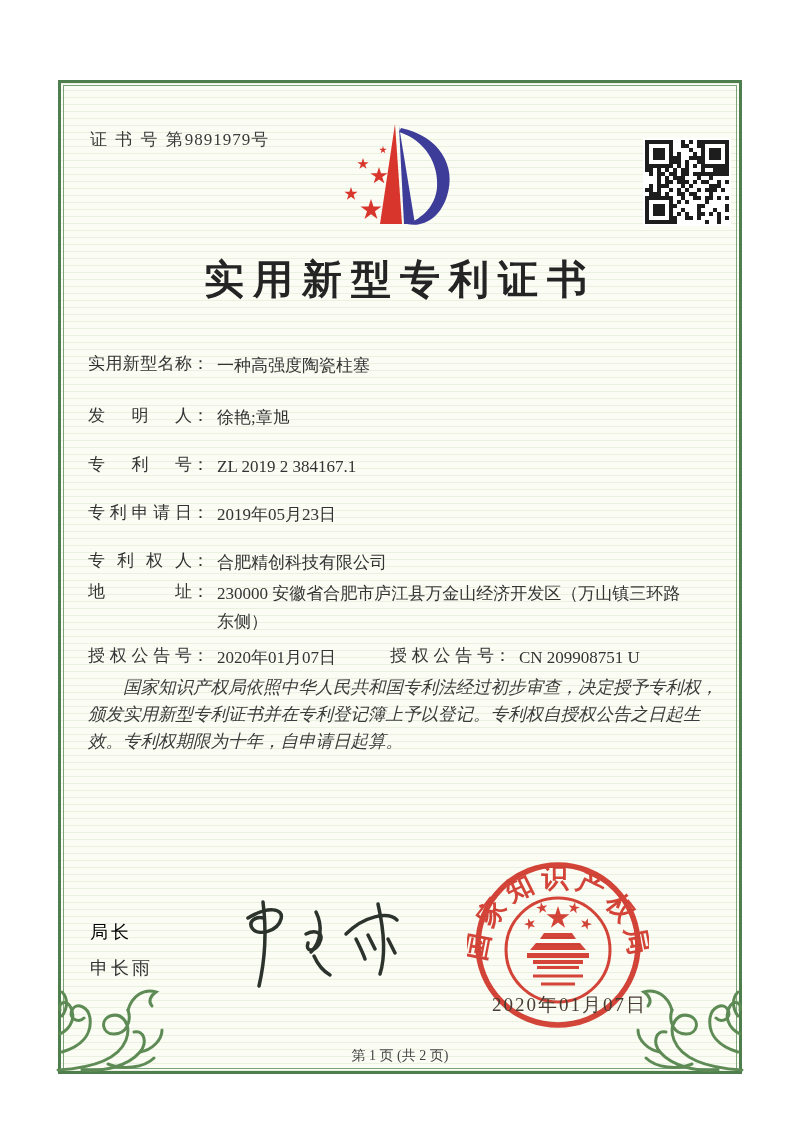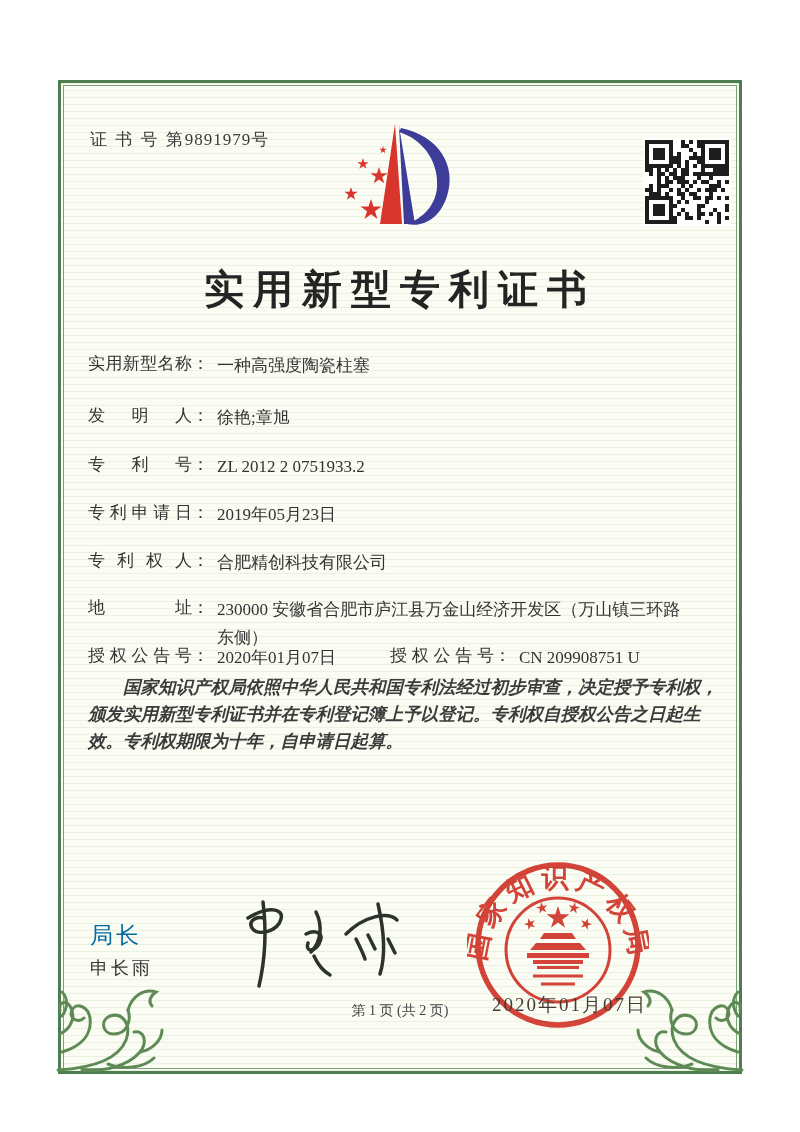--- a/index.html
+++ b/index.html
@@ -20,42 +20,42 @@
       #fbfdf4;
   }
   .frame::before{
     content:"";position:absolute;inset:2px;border:1px solid #7aa379;pointer-events:none;
   }
   .abs{position:absolute;}
   
   .cert-no{left:90px;top:116px;font-size:17px;letter-spacing:2px;color:#3a3a3a;}
   .cert-no .num{letter-spacing:1px;}
   
-  .title{left:58px;top:250px;width:684px;text-align:center;
+  .title{left:58px;top:240px;width:684px;text-align:center;
     font-size:40px;font-weight:700;letter-spacing:9px;color:#242424;}
   
   .frow{left:88px;width:640px;font-size:17px;color:#333;}
   .flabel{display:inline-block;width:104px;text-align:justify;text-align-last:justify;vertical-align:top;}
   .fcolon{display:inline-block;margin-right:8px;vertical-align:top;}
   .fvalue{display:inline-block;vertical-align:top;line-height:1.65;}
   .fvalue.wrap{width:478px;}
   .g2{position:absolute;left:302px;top:0;}
   
   .bodytext{left:88px;top:662px;width:630px;font-size:17.5px;line-height:27px;
     font-style:italic;color:#3b3b3b;}
-  .bodytext p{margin:0;text-indent:2em;font-weight:bold;}
-  
-  .sig-pos{left:90px;top:908px;font-size:23px;letter-spacing:3px;color:#0369a1;}
+  .bodytext p{margin:0;text-indent:2em;}
+  
+  .sig-pos{left:90px;top:908px;font-size:18px;letter-spacing:3px;color:#000000;}
   .sig-name{left:90px;top:944px;font-size:18px;letter-spacing:3px;color:#333;}
   .sig-svg{left:218px;top:882px;}
   
   .seal{left:467px;top:842px;mix-blend-mode:multiply;}
   .seal-date{left:492px;top:980px;font-size:19px;letter-spacing:2px;color:#463c32;}
   
-  .page-info{left:58px;top:990px;width:684px;text-align:center;font-size:14px;color:#444;}
+  .page-info{left:58px;top:1035px;width:684px;text-align:center;font-size:14px;color:#444;}
   .back-note{left:0;top:1078px;width:800px;text-align:center;font-size:16px;
     font-style:italic;color:#4a4a4a;letter-spacing:2px;}
   
   .qr{left:643px;top:126px;display:grid;grid-template-columns:repeat(21,4px);
     grid-auto-rows:4px;background:#ffffff;padding:2px;}
   .qm{width:4px;height:4px;}
   .qm.on{background:#1d1d1d;}
   
   .fl-bl{left:52px;top:938px;}
   .fl-br{left:618px;top:938px;transform:scaleX(-1);}
@@ -562,29 +562,29 @@
 
   <div class="abs title">实用新型专利证书</div>
 
   <div class="abs frow" style="top:392px">
     <span class="flabel">发明人</span><span class="fcolon">：</span><span class="fvalue">徐艳;章旭</span>
   </div>
   <div class="abs frow" style="top:340px">
     <span class="flabel">实用新型名称</span><span class="fcolon">：</span><span class="fvalue">一种高强度陶瓷柱塞</span>
   </div>
   <div class="abs frow" style="top:441px">
-    <span class="flabel">专利号</span><span class="fcolon">：</span><span class="fvalue">ZL 2012 2 0751933.2</span>
+    <span class="flabel">专利号</span><span class="fcolon">：</span><span class="fvalue">ZL 2019 2 384167.1</span>
   </div>
   <div class="abs frow" style="top:489px">
     <span class="flabel">专利申请日</span><span class="fcolon">：</span><span class="fvalue">2019年05月23日</span>
   </div>
   <div class="abs frow" style="top:537px">
     <span class="flabel">专利权人</span><span class="fcolon">：</span><span class="fvalue">合肥精创科技有限公司</span>
   </div>
-  <div class="abs frow" style="top:584px">
+  <div class="abs frow" style="top:568px">
     <span class="flabel">地址</span><span class="fcolon">：</span><span class="fvalue wrap">230000 安徽省合肥市庐江县万金山经济开发区（万山镇三环路东侧）</span>
   </div>
   <div class="abs frow" style="top:632px">
     <span class="flabel">授权公告号</span><span class="fcolon">：</span><span class="fvalue">2020年01月07日</span>
     <span class="g2">
       <span class="flabel">授权公告号</span><span class="fcolon">：</span><span class="fvalue">CN 209908751 U</span>
     </span>
   </div>
 
   <div class="abs bodytext">

